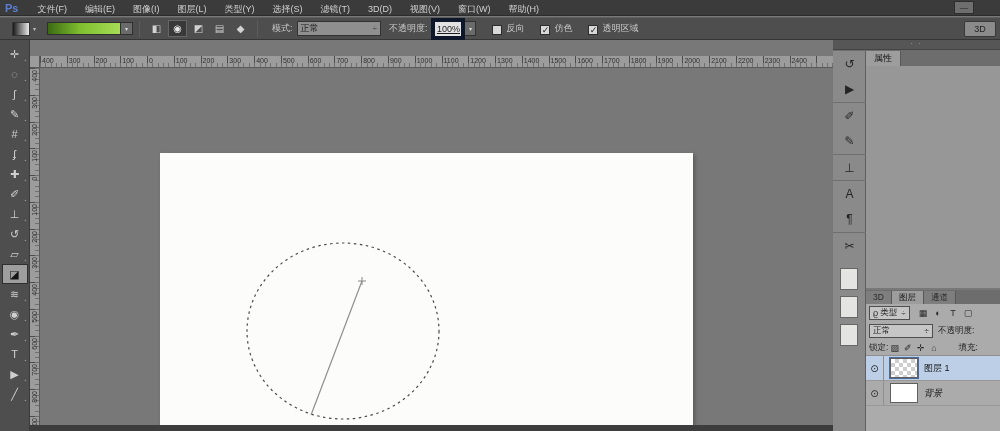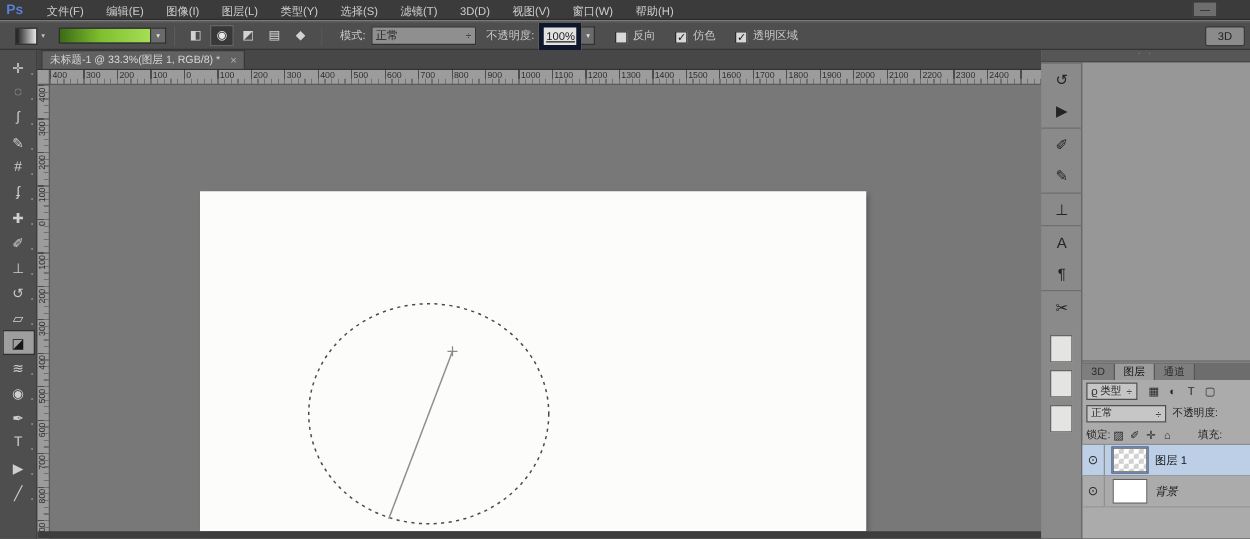--- a/index.html
+++ b/index.html
@@ -275,26 +275,20 @@
         <span class="fly">▪</span>
       </div>
     
       <div class="tool">
         <span>╱</span>
         <span class="fly">▪</span>
       </div>
     </span>
   </div>
 
-  <div class="tabbar">
-    <div class="doc-tab">
-      <span>未标题-1 @ 33.3%(图层 1, RGB/8) *</span>
-      <span class="doc-close">×</span>
-    </div>
-  </div>
 
   <div class="ruler-corner"></div>
   <div class="hruler">
       <span class="rcell">400</span>
       <span class="rcell">300</span>
       <span class="rcell">200</span>
       <span class="rcell">100</span>
       <span class="rcell">0</span>
       <span class="rcell">100</span>
       <span class="rcell">200</span>
@@ -369,20 +363,23 @@
           <span>✂</span>
         </div></span>
     <div class="dock-thumbs">
         <div class="dock-thumb"></div>
         <div class="dock-thumb"></div>
         <div class="dock-thumb"></div>
       </div>
   </div>
 
   <div class="props">
+    <div class="panel-tabs">
+      <span class="panel-tab active">属性</span>
+    </div>
   </div>
 
   <div class="layersp">
     <div class="panel-tabs">
         <span class="panel-tab">3D</span>
         <span class="panel-tab active">图层</span>
         <span class="panel-tab">通道</span>
       </div>
 
     <div class="l-row">

